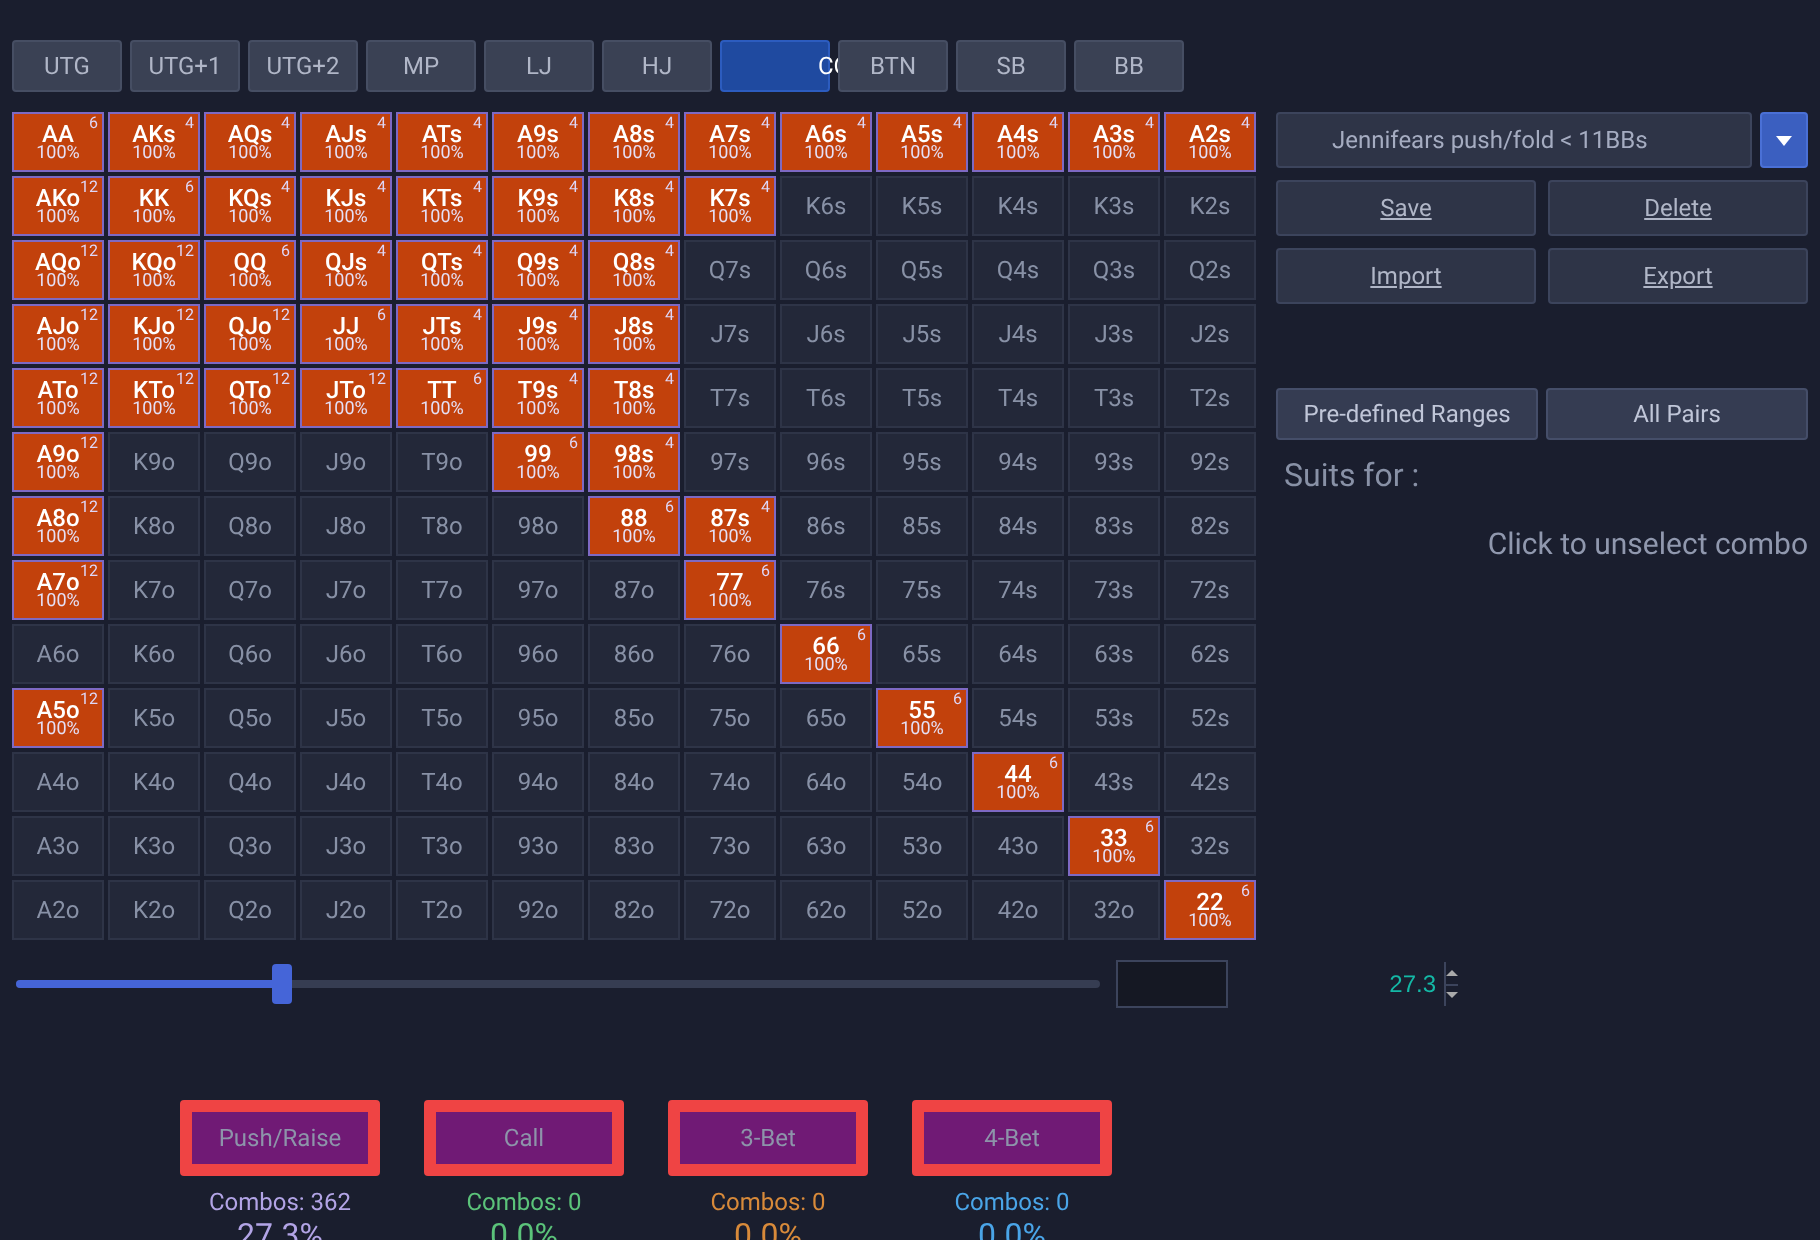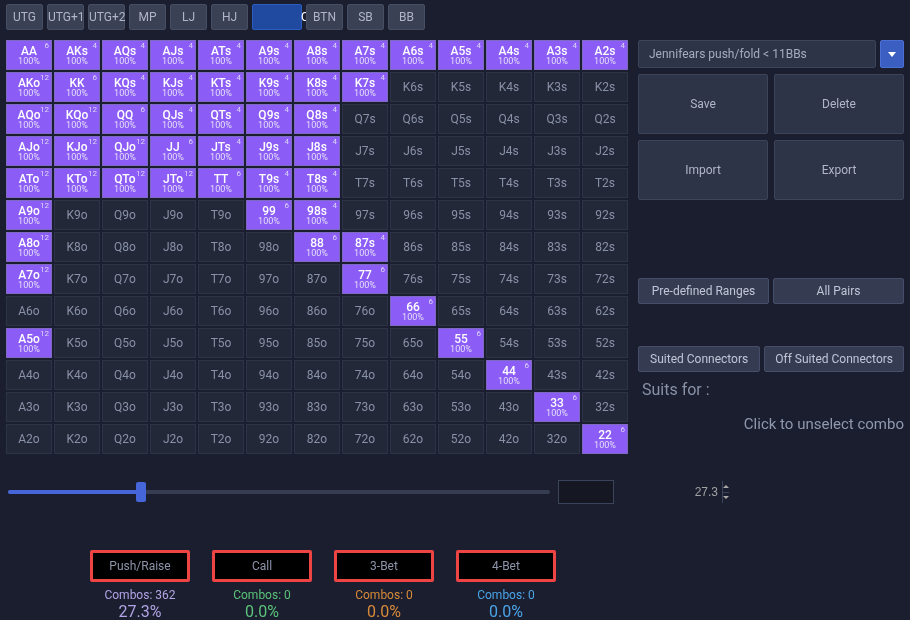--- a/index.html
+++ b/index.html
@@ -16,25 +16,26 @@
   .positions-bar {
     display: flex;
     gap: 4px;
     padding: 4px 6px;
   }
   .pos-btn {
     background: #3a4154;
     border: 1px solid #464e63;
     color: #b0b6c7;
     padding: 5px 0;
-    width: 37px;
+    width: 55px;
     text-align: center;
     font-size: 12px;
     border-radius: 2px;
     cursor: pointer;
+    margin-top: 16px;
   }
   .pos-btn.active {
     background: #1f4aa0;
     border-color: #2c5cbf;
     color: #fff;
     padding-left: 48px;
   }
   .main-area {
     display: flex;
     padding: 6px;
@@ -53,21 +54,21 @@
     align-items: center;
     justify-content: center;
     font-size: 11px;
     color: #8891a6;
     border: 1px solid #2e3447;
     background: #232839;
     cursor: pointer;
     line-height: 1;
   }
   .cell.sel {
-    background: #8b5cf6;
+    background: #c2410c;
     border: 1px solid #7e69c3;
     color: #1a1e2e;
   }
   .cell.sel .hand { color: #fff; font-weight: 500; }
   .cell.sel .pct { color: #e5e0f7; font-size: 9px;}
   .cell .hand { font-size: 12px; }
   .cell .pct { font-size: 9px; margin-top:0; }
   .cell .cnt {
     position: absolute;
     top: 1px; right: 2px;
@@ -83,21 +84,21 @@
   }
   .range-select {
     display: flex;
     gap: 4px;
   }
   .range-dropdown {
     flex: 1;
     background: #2e3447;
     border: 1px solid #3c445c;
     color: #a5acc1;
-    padding: 6px 10px;
+    padding: 6px 27px;
     font-size: 12px;
     border-radius: 2px;
     position: relative;
     cursor: pointer;
   }
   .range-toggle {
     width: 24px;
     background: #3b5fc0;
     border: 1px solid #4a70d6;
     border-radius: 2px;
@@ -106,27 +107,28 @@
   }
   .range-toggle:after{
     content:""; width:0;height:0;border-left:4px solid transparent;border-right:4px solid transparent;border-top:5px solid #fff;
   }
   .btn-row { display:flex; gap:6px; }
   .side-btn {
     flex:1;
     background:#2e3447;
     border:1px solid #3c445c;
     color:#b0b6c7;
-    padding:22px 0;
+    padding:6px 0;
     text-align:center;
     font-size:12px;
     border-radius:2px;
     cursor:pointer;
-  }
-  .quick-row { display:flex; gap:4px;margin-top:36px; }
+    text-decoration:underline;
+  }
+  .quick-row { display:flex; gap:4px; }
   .quick-btn {
     background:#353c52;
     border:1px solid #454e69;
     color:#c0c6d8;
     padding:5px 10px;
     font-size:12px;
     border-radius:2px;
     cursor:pointer;
     white-space:nowrap;
     flex:1;
@@ -145,36 +147,36 @@
   .slider-fill {
     position:absolute; left:0; top:0; bottom:0; background:#4565d8; border-radius:2px;
   }
   .slider-thumb {
     position:absolute; top:50%; width:10px; height:20px; background:#4565d8; border-radius:2px; transform:translate(-50%,-50%);
   }
   .pct-input-wrap {
     display:flex; background:#151823; border:1px solid #3c445c; width:56px; height:24px;
   }
   .pct-input {
-    flex:1; background:transparent; border:none; color:#a3a3a3; text-align:right; padding:0 4px; font-size:12px;outline:none;
+    flex:1; background:transparent; border:none; color:#14b8a6; text-align:right; padding:0 4px; font-size:12px;outline:none;
   }
   .spinner { width:14px; display:flex; flex-direction:column; border-left:1px solid #3c445c;}
   .spin-btn { flex:1; display:flex;align-items:center;justify-content:center; cursor:pointer;}
   .spin-btn:first-child{border-bottom:1px solid #3c445c;}
   .spin-btn:after{content:"";width:0;height:0;border-left:3px solid transparent;border-right:3px solid transparent;}
   .spin-up:after{border-bottom:3px solid #aaa;}
   .spin-down:after{border-top:3px solid #aaa;}
   .actions-row {
     position:absolute;
     top:550px; left:90px;
     display:flex; gap:22px;
   }
   .action-col { width:100px; text-align:center;}
   .action-btn {
-    background:#000000; border:3px solid #ef4444; color:#8d94aa;
+    background:#701a75; border:6px solid #ef4444; color:#8d94aa;
     padding:6px 0; font-size:12px; border-radius:2px; cursor:pointer; width:100%;
   }
   .combo-line { font-size:12px; margin-top:6px;}
   .pct-line { font-size:16px;}
   .gap { height: 30px; }
 </style>
 </head>
 <body>
 
 <div class="positions-bar" id="positions-bar">
@@ -824,24 +826,20 @@
     </div>
     <div class="btn-row">
       <div class="side-btn">Import</div>
       <div class="side-btn">Export</div>
     </div>
     <div class="gap"></div>
     <div class="quick-row">
       <div class="quick-btn">Pre-defined Ranges</div>
       <div class="quick-btn">All Pairs</div>
     </div>
-    <div class="quick-row">
-      <div class="quick-btn">Suited Connectors</div>
-      <div class="quick-btn">Off Suited Connectors</div>
-    </div>
     <div class="suits-label">Suits for :</div>
     <div class="unselect-note">Click to unselect combo</div>
   </div>
 </div>
 
 <div class="slider-row">
   <div class="slider-track">
     <div class="slider-fill" style="width:24.5%"></div>
     <div class="slider-thumb" style="left:24.5%"></div>
   </div>

